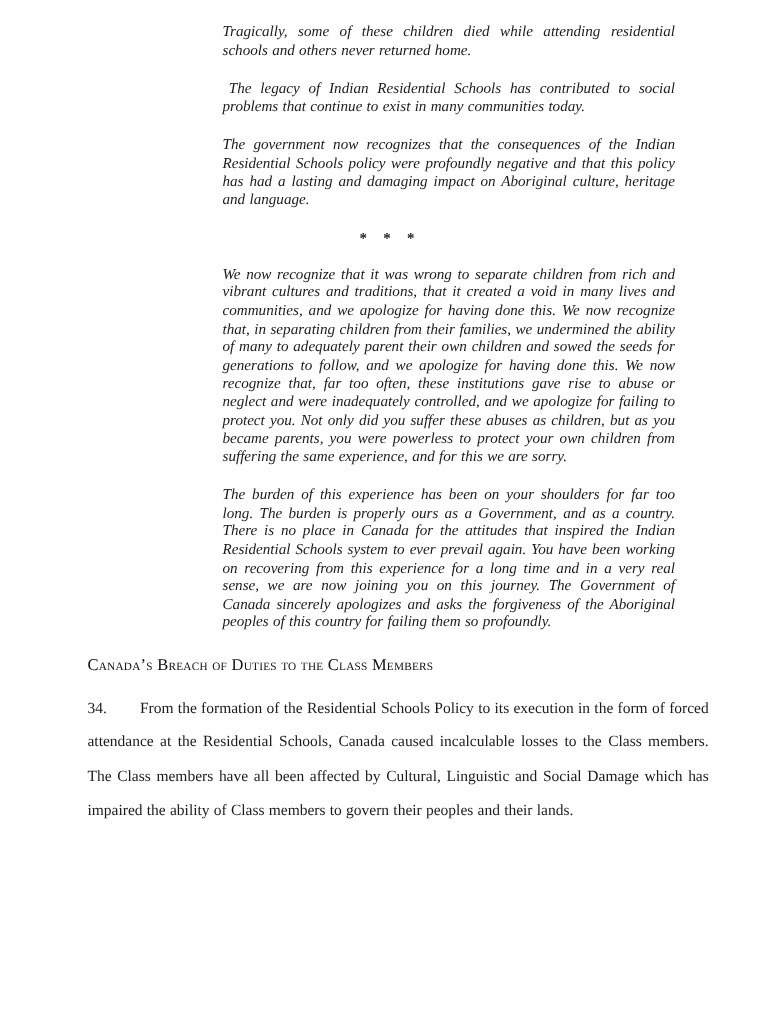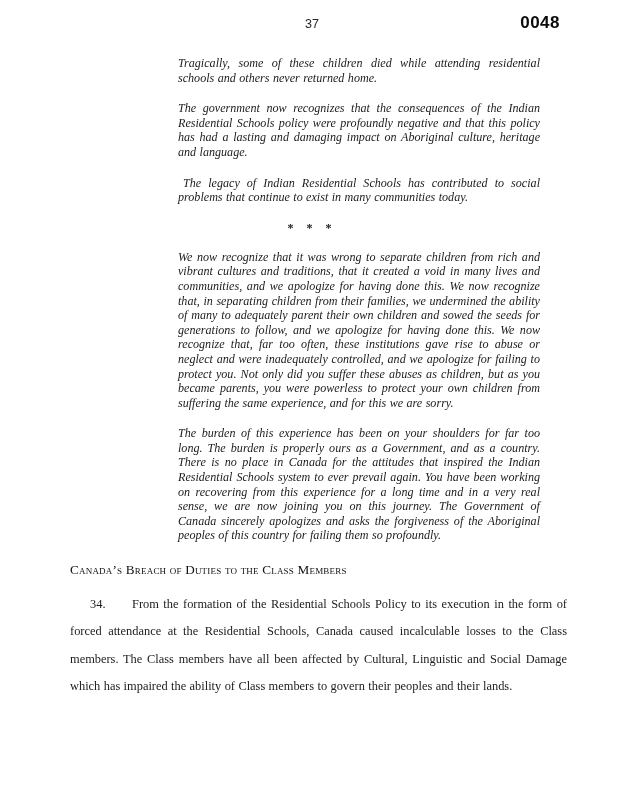--- a/index.html
+++ b/index.html
@@ -76,40 +76,35 @@
     margin: 13px 57px 0 70px;
     font-size: 12.4px;
     line-height: 27.4px;
     text-align: justify;
     word-spacing: 0.3px;
     color: #1b1b1b;
   }
   .pnum {
     display: inline-block;
     width: 42px;
-    margin-left: 20px;
   }
   .u {
   }
 </style>
 </head>
 <body>
 
 <div class="page">
 
-  <div class="header">
-    <div class="pageno">37</div>
-    <div class="bates">0048</div>
-  </div>
 
   <p class="quote quotes-top">Tragically, some of these children died while attending residential schools and others never returned home.</p>
 
+  <p class="quote indent-sm">The legacy of Indian Residential Schools has contributed to social problems that continue to exist in many communities today.</p>
+
   <p class="quote">The government now recognizes that the consequences of the Indian Residential Schools policy were profoundly negative and that this policy has had a lasting and damaging impact on Aboriginal culture, heritage and language.</p>
-
-  <p class="quote indent-sm">The legacy of Indian Residential Schools has contributed to social problems that continue to exist in many communities today.</p>
 
   <div class="stars">* * *</div>
 
   <p class="quote">We now recognize that it was wrong to separate children from rich and vibrant cultures and traditions, that it created a void in many lives and communities, and we apologize for having done this.  We now recognize that, in separating children from their families, we undermined the ability of many to adequately parent their own children and sowed the seeds for generations to follow, and we apologize for having done this. We now recognize that, far too often, these institutions gave rise to abuse or neglect and were inadequately controlled, and we apologize for failing to protect you.  Not only did you suffer these abuses as children, but as you became parents, you were powerless to protect your own children from suffering the same experience, and for this we are sorry.</p>
 
   <p class="quote">The burden of this experience has been on your shoulders for far too long.  The burden is properly ours as a Government, and as a country. There is no place in Canada for the attitudes that inspired the Indian Residential Schools system to ever prevail again. You have been working on recovering from this experience for a long time and in a very real sense, we are now joining you on this journey. The Government of Canada sincerely apologizes and asks the forgiveness of the Aboriginal peoples of this country for failing them so profoundly.</p>
 
   <h2 class="section-heading">Canada’s Breach of Duties to the Class Members</h2>
 
   <p class="para">

